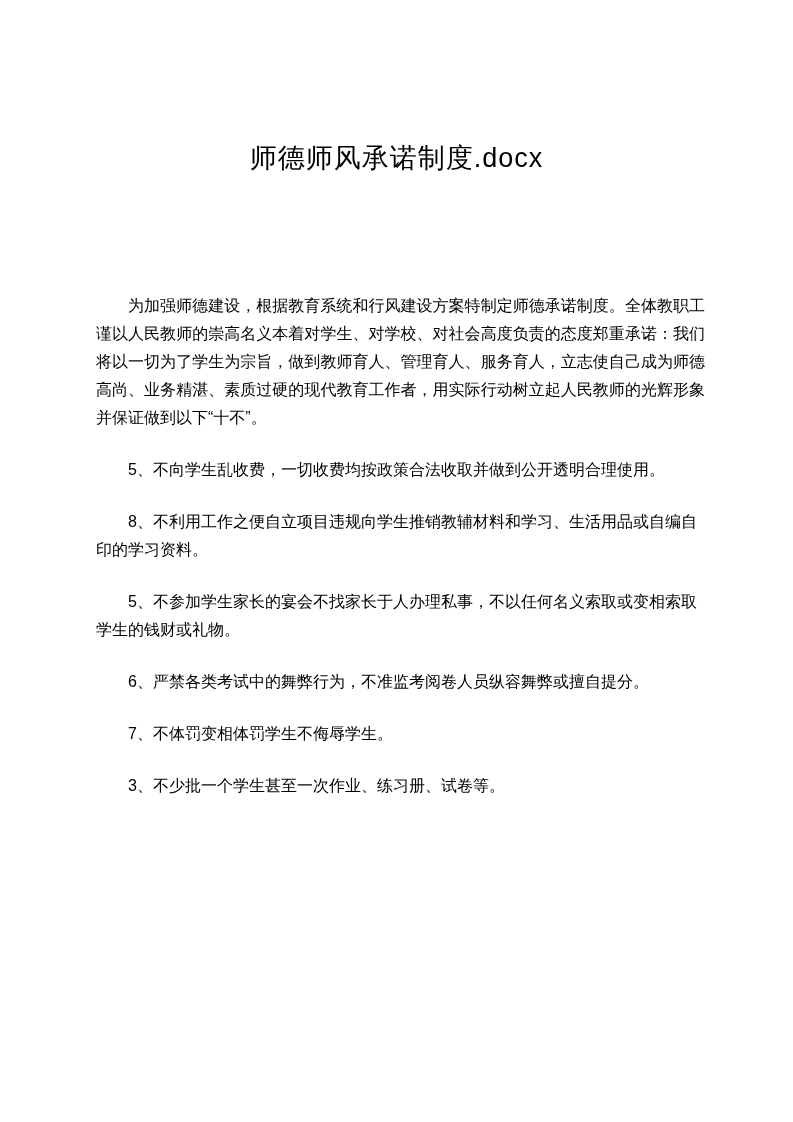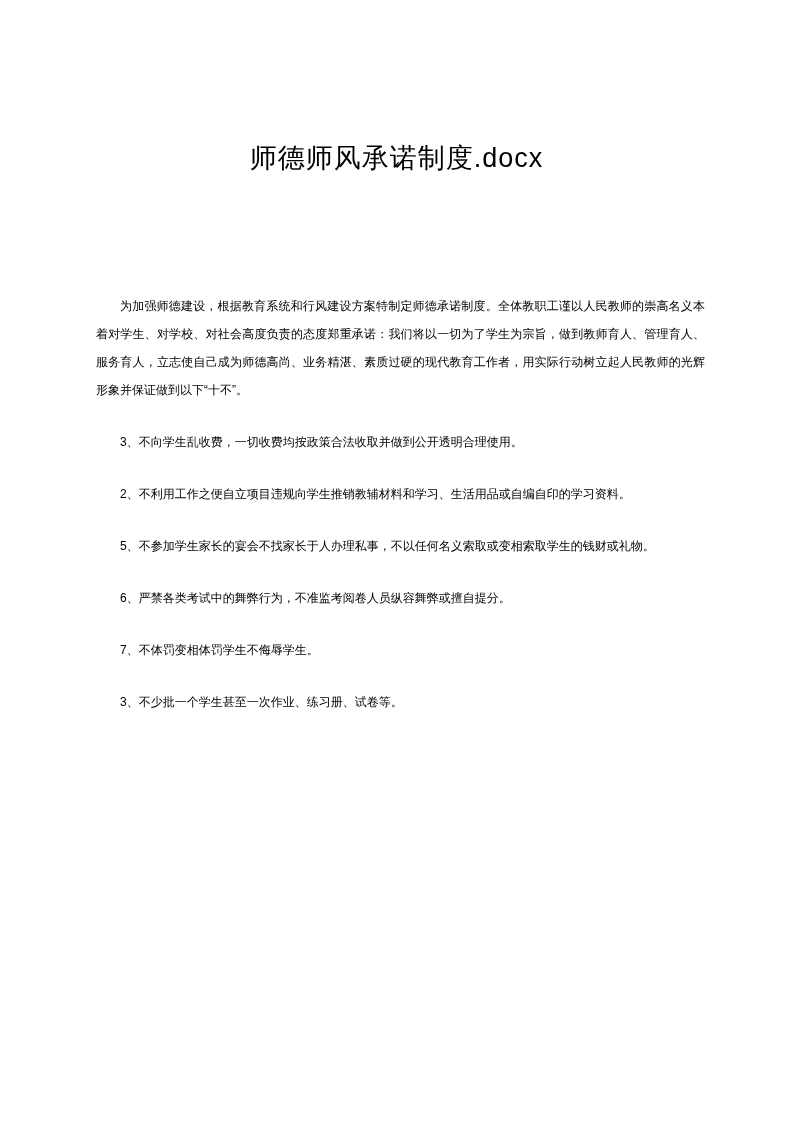--- a/index.html
+++ b/index.html
@@ -21,21 +21,21 @@
     padding-top: 141px;
     text-align: center;
     font-size: 27px;
     font-weight: 400;
     line-height: 34px;
     letter-spacing: 1px;
   }
   .doc-body {
     margin-left: 96px;
     width: 609px;
-    font-size: 12px;
+    font-size: 16px;
     line-height: 28px;
   }
   .intro {
     margin: 0;
     margin-top: 117px;
     text-indent: 2em;
     text-align: justify;
     text-justify: inter-ideograph;
   }
   .doc-item {
@@ -56,22 +56,22 @@
 </style>
 </head>
 <body>
 
 <div class="page">
   <h1 class="doc-title">师德师风承诺制度.docx</h1>
 
   <div class="doc-body">
     <p class="intro">为加强师德建设，根据教育系统和行风建设方案特制定师德承诺制度。全体教职工谨以人民教师的崇高名义本着对学生、对学校、对社会高度负责的态度郑重承诺：我们将以一切为了学生为宗旨，做到教师育人、管理育人、服务育人，立志使自己成为师德高尚、业务精湛、素质过硬的现代教育工作者，用实际行动树立起人民教师的光辉形象并保证做到以下“十不”。</p>
 
-    <p class="doc-item">3、不向学生乱收费，一切收费均按政策合法收取并做到公开透明合理使用。</p>
-    <p class="doc-item">2、不利用工作之便自立项目违规向学生推销教辅材料和学习、生活用品或自编自印的学习资料。</p>
+    <p class="doc-item">5、不向学生乱收费，一切收费均按政策合法收取并做到公开透明合理使用。</p>
+    <p class="doc-item">8、不利用工作之便自立项目违规向学生推销教辅材料和学习、生活用品或自编自印的学习资料。</p>
     <p class="doc-item">5、不参加学生家长的宴会不找家长于人办理私事，不以任何名义索取或变相索取学生的钱财或礼物。</p>
     <p class="doc-item">6、严禁各类考试中的舞弊行为，不准监考阅卷人员纵容舞弊或擅自提分。</p>
     <p class="doc-item">7、不体罚变相体罚学生不侮辱学生。</p>
     <p class="doc-item">3、不少批一个学生甚至一次作业、练习册、试卷等。</p>
   </div>
 
   <div class="page-number">1</div>
 </div>
 
 </body></html>

